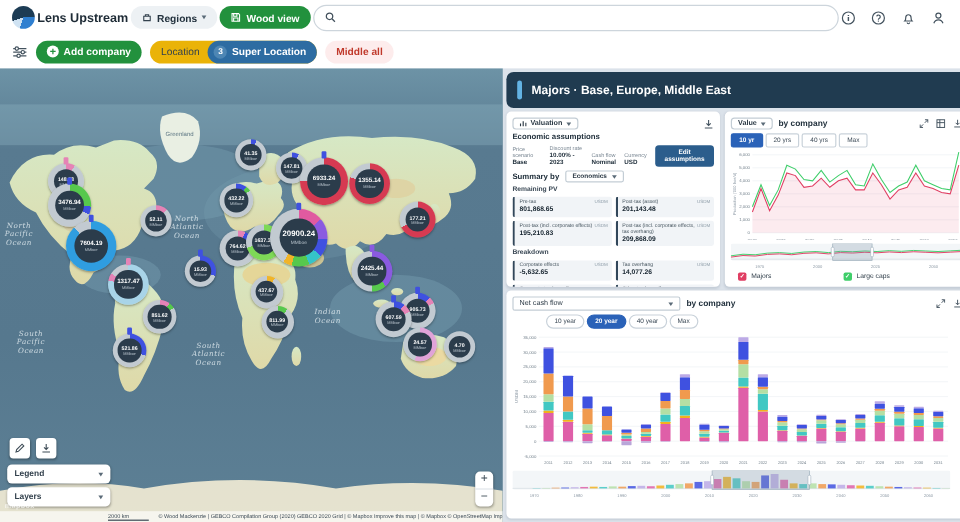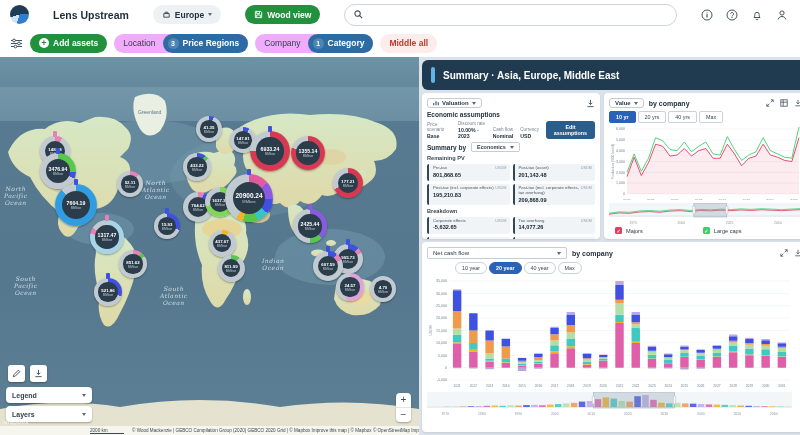--- a/index.html
+++ b/index.html
@@ -1,32 +1,32 @@
 <!DOCTYPE html>
 <html><head>
 <meta charset="utf-8">
 <style>
   html,body{margin:0;padding:0;background:#fff;}
   .app{position:relative;width:800px;height:435px;font-family:"Liberation Sans",sans-serif;color:#1e2b36;overflow:hidden;background:#fff;}
   
-  .topbar{height:29px;display:flex;align-items:center;gap:24px;padding:0 10px;background:#fff;}
+  .topbar{height:29px;display:flex;align-items:center;gap:2px;padding:0 10px;background:#fff;}
   .logo{width:19px;height:19px;border-radius:50%;background:conic-gradient(#1d3c55 0 25%,#2f7fd0 25% 55%,#cfe2f2 55% 70%,#1d3c55 70% 100%);flex:0 0 auto;}
   .app-title{font-size:10.5px;font-weight:bold;white-space:nowrap;}
   .pill{display:inline-flex;align-items:center;gap:4px;border-radius:12px;height:19px;padding:0 9px;font-size:8.5px;border:none;cursor:pointer;}
   .spaces{background:#edf1f4;color:#22313d;font-weight:bold;}
   .save-view{background:#22913d;color:#fff;font-weight:bold;}
   .search{flex:1;max-width:452px;display:flex;align-items:center;gap:6px;height:20px;border:1px solid #cdd5dc;border-radius:11px;padding:0 9px;background:#fff;}
   .search input{border:none;outline:none;flex:1;font-size:8.5px;color:#42505c;background:transparent;font-family:"Liberation Sans",sans-serif;}
   .search input::placeholder{color:#8a97a3;}
   .top-icons{display:flex;align-items:center;gap:13px;margin-left:auto;padding-right:2px;}
   .iconbtn{background:none;border:none;padding:0;cursor:pointer;display:flex;}
   
   .filterbar{height:28px;display:flex;align-items:center;gap:7px;padding:0 10px;background:#fff;}
   .addfilter{background:#22913d;color:#fff;font-weight:bold;}
-  .chip{display:inline-flex;align-items:center;background:#f0abfc;border-radius:12px;height:19px;padding-left:9px;font-size:8.5px;color:#33414d;cursor:pointer;}
+  .chip{display:inline-flex;align-items:center;background:#eab308;border-radius:12px;height:19px;padding-left:9px;font-size:8.5px;color:#33414d;cursor:pointer;}
   .chip .bluepart{display:inline-flex;align-items:center;gap:4px;background:#2d6ca2;color:#fff;border-radius:12px;height:19px;padding:0 9px 0 5px;margin-left:7px;font-weight:bold;}
   .chip .cnt{width:11px;height:11px;border-radius:50%;background:#4d86b4;display:flex;align-items:center;justify-content:center;font-size:7px;}
   .clearall{background:#fdecec;color:#c0392b;font-weight:bold;}
   .plus{width:10px;height:10px;border-radius:50%;background:#fff;color:#22913d;font-size:9px;line-height:10px;text-align:center;font-weight:bold;}
   
   .content{display:flex;height:378px;}
   
   .map{position:relative;width:419px;height:378px;background:linear-gradient(180deg,#6d93a6 0%,#587a90 18%,#56788e 60%,#5d8095 100%);overflow:hidden;flex:0 0 auto;}
   .map svg.world{position:absolute;inset:0;}
   .ocean-label{position:absolute;font-family:"DejaVu Serif",serif;font-style:italic;font-size:6px;line-height:7px;color:#dfe9ee;text-align:center;letter-spacing:.5px;opacity:.85;white-space:pre-line;}
@@ -92,21 +92,21 @@
 
 <div class="app">
 
   <header class="topbar">
     <div class="logo"></div>
     <div class="app-title">Lens Upstream</div>
     <button class="pill spaces">
       <svg width="9" height="9" viewBox="0 0 10 10">
           <path d="M2 4h6v4H2z M3.5 4V2.5h3V4" fill="none" stroke="#33414d" stroke-width="1"></path>
         </svg>
-      <span>Europe</span>
+      <span>Regions</span>
       <span class="caret"></span>
     </button>
     <button class="pill save-view">
       <svg width="9" height="9" viewBox="0 0 10 10">
           <path d="M1.5 1.5h6l1 1v6h-7z M3 1.5v2.5h3V1.5 M3 8V5.5h4V8" fill="none" stroke="#fff" stroke-width="1"></path>
         </svg>
       <span>Wood view</span>
     </button>
     <div class="search">
       <svg width="9" height="9" viewBox="0 0 10 10">
@@ -147,34 +147,27 @@
     <button class="iconbtn">
         <svg width="13" height="13" viewBox="0 0 13 13">
           <path d="M1 3.5h11 M1 6.5h11 M1 9.5h11" stroke="#44535f" stroke-width="1.1"></path>
           <circle cx="4" cy="3.5" r="1.4" fill="#fff" stroke="#44535f"></circle>
           <circle cx="9" cy="6.5" r="1.4" fill="#fff" stroke="#44535f"></circle>
           <circle cx="5.5" cy="9.5" r="1.4" fill="#fff" stroke="#44535f"></circle>
         </svg>
       </button>
     <button class="pill addfilter">
       <span class="plus">+</span>
-      <span>Add assets</span>
+      <span>Add company</span>
     </button>
     <div class="chip">
       <span>Location</span>
       <span class="bluepart">
         <span class="cnt">3</span>
-        <span>Price Regions</span>
-      </span>
-    </div>
-    <div class="chip">
-      <span>Company</span>
-      <span class="bluepart">
-        <span class="cnt">1</span>
-        <span>Category</span>
+        <span>Super Location</span>
       </span>
     </div>
     <button class="pill clearall">Middle all</button>
   </div>
 
   <div class="content">
 
     <div class="map">
       <svg class="world" width="419" height="378" viewBox="0 0 419 378">
         <defs>
@@ -416,21 +409,21 @@
             <span>2000 km</span>
             <span class="bar"></span>
           </span>
         <span>© Wood Mackenzie | GEBCO Compilation Group (2020) GEBCO 2020 Grid | © Mapbox  Improve this map | © Mapbox © OpenStreetMap  Improve this map</span>
       </div>
     </div>
 
     <aside class="panel">
       <div class="panel-header">
         <span class="accent"></span>
-        <span class="title">Summary · Asia, Europe, Middle East</span>
+        <span class="title">Majors · Base, Europe, Middle East</span>
       </div>
 
       <div class="mid">
 
         <section class="card val-card">
           <div class="vrow">
             <span class="selchip">
               <svg width="6" height="6" viewBox="0 0 8 8">
                   <path d="M1 7V4 M4 7V1.5 M7 7V3" stroke="#2c3a46" stroke-width="1.3"></path>
                 </svg>

